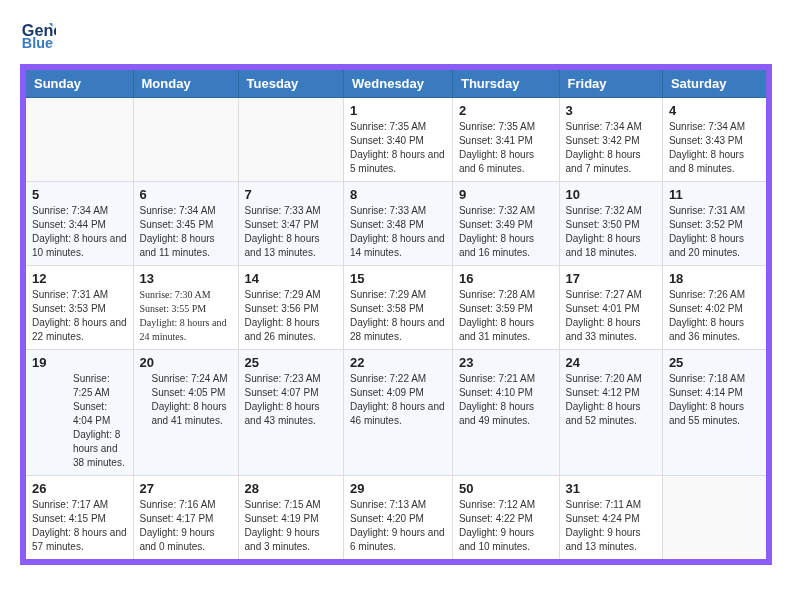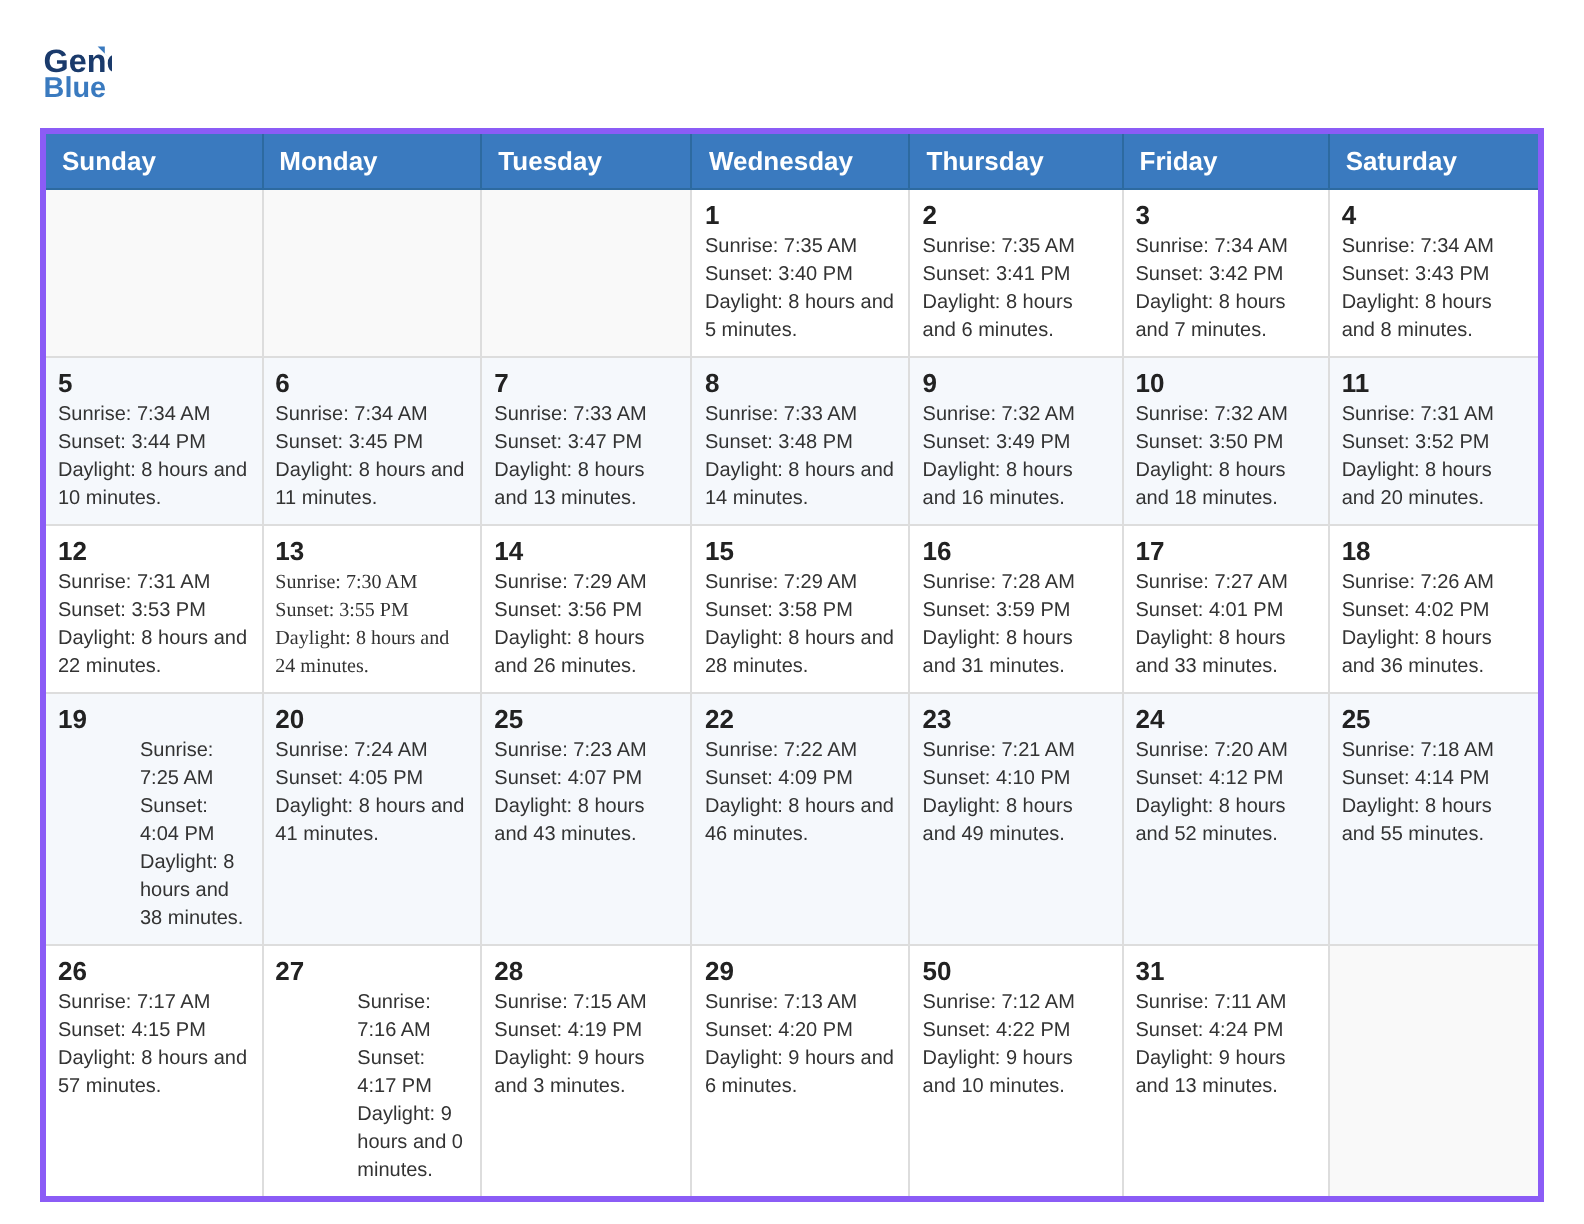--- a/index.html
+++ b/index.html
@@ -45,21 +45,21 @@
       color: #1a1a2e;
       font-weight: normal;
     }
     .location-title {
       font-size: 15px;
       color: #444;
     }
     .calendar {
       width: 100%;
       border-collapse: collapse;
-      border: 3px solid #8b5cf6;
+      border: 6px solid #8b5cf6;
       padding-left: 38px;
     }
     .calendar th {
       background-color: #3a7abf;
       color: #fff;
       text-align: left;
       padding: 6px 8px;
       font-size: 13px;
       border: 1px solid #2d6aa0;
     }
@@ -246,21 +246,21 @@
         </tr>
         <tr>
           <td>
             <span class="day-number">19</span>
             <div class="day-info" style="white-space: pre-line; margin-left: 41px;">Sunrise: 7:25 AM
 Sunset: 4:04 PM
 Daylight: 8 hours and 38 minutes.</div>
           </td>
           <td>
             <span class="day-number">20</span>
-            <div class="day-info" style="white-space: pre-line;">Sunrise: 7:24 AM
+            <div class="day-info" style="white-space: pre-line; margin-left: 12px;">Sunrise: 7:24 AM
 Sunset: 4:05 PM
 Daylight: 8 hours and 41 minutes.</div>
           </td>
           <td>
             <span class="day-number">25</span>
             <div class="day-info" style="white-space: pre-line;">Sunrise: 7:23 AM
 Sunset: 4:07 PM
 Daylight: 8 hours and 43 minutes.</div>
           </td>
           <td>
@@ -290,21 +290,21 @@
         </tr>
         <tr>
           <td>
             <span class="day-number">26</span>
             <div class="day-info" style="white-space: pre-line;">Sunrise: 7:17 AM
 Sunset: 4:15 PM
 Daylight: 8 hours and 57 minutes.</div>
           </td>
           <td>
             <span class="day-number">27</span>
-            <div class="day-info" style="white-space: pre-line; margin-left: 41px;">Sunrise: 7:16 AM
+            <div class="day-info" style="white-space: pre-line;">Sunrise: 7:16 AM
 Sunset: 4:17 PM
 Daylight: 9 hours and 0 minutes.</div>
           </td>
           <td>
             <span class="day-number">28</span>
             <div class="day-info" style="white-space: pre-line;">Sunrise: 7:15 AM
 Sunset: 4:19 PM
 Daylight: 9 hours and 3 minutes.</div>
           </td>
           <td>

